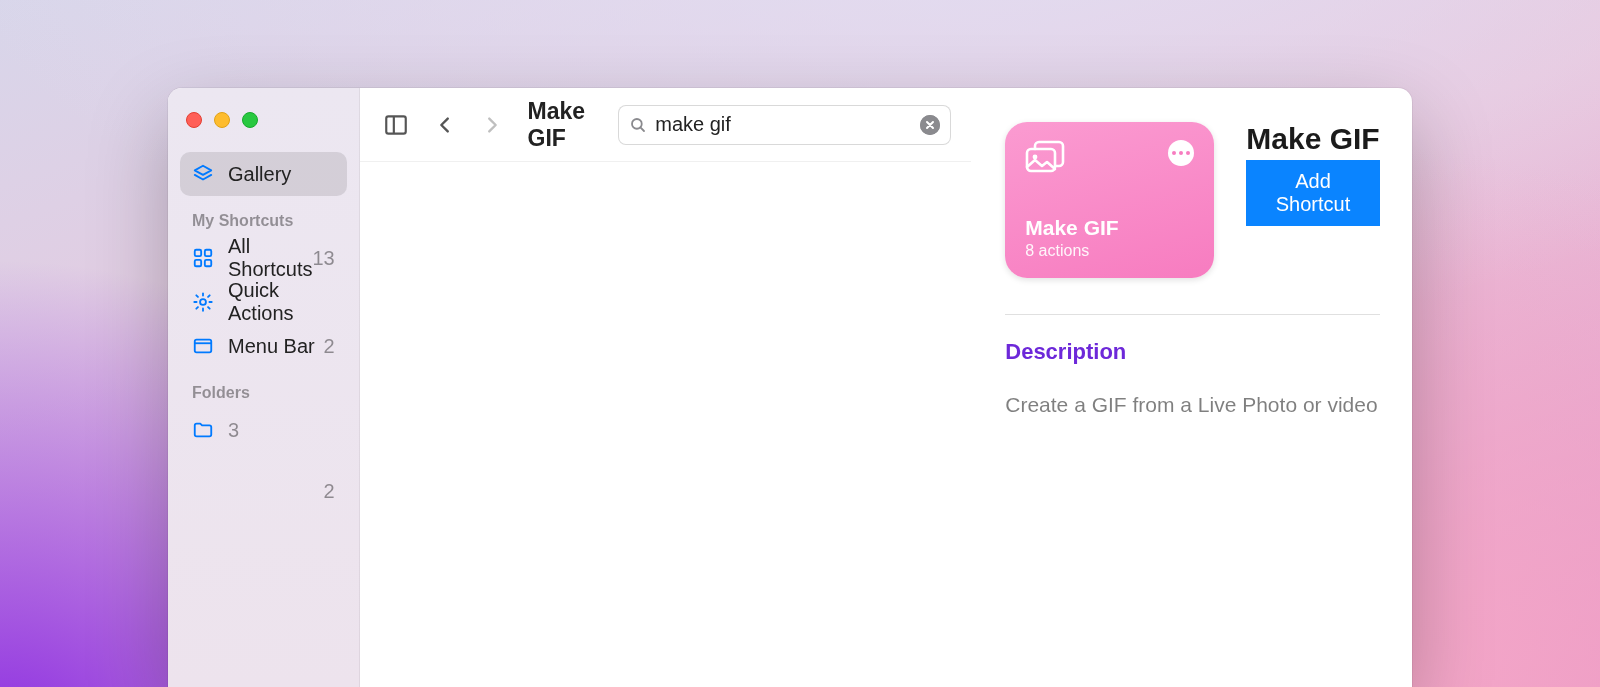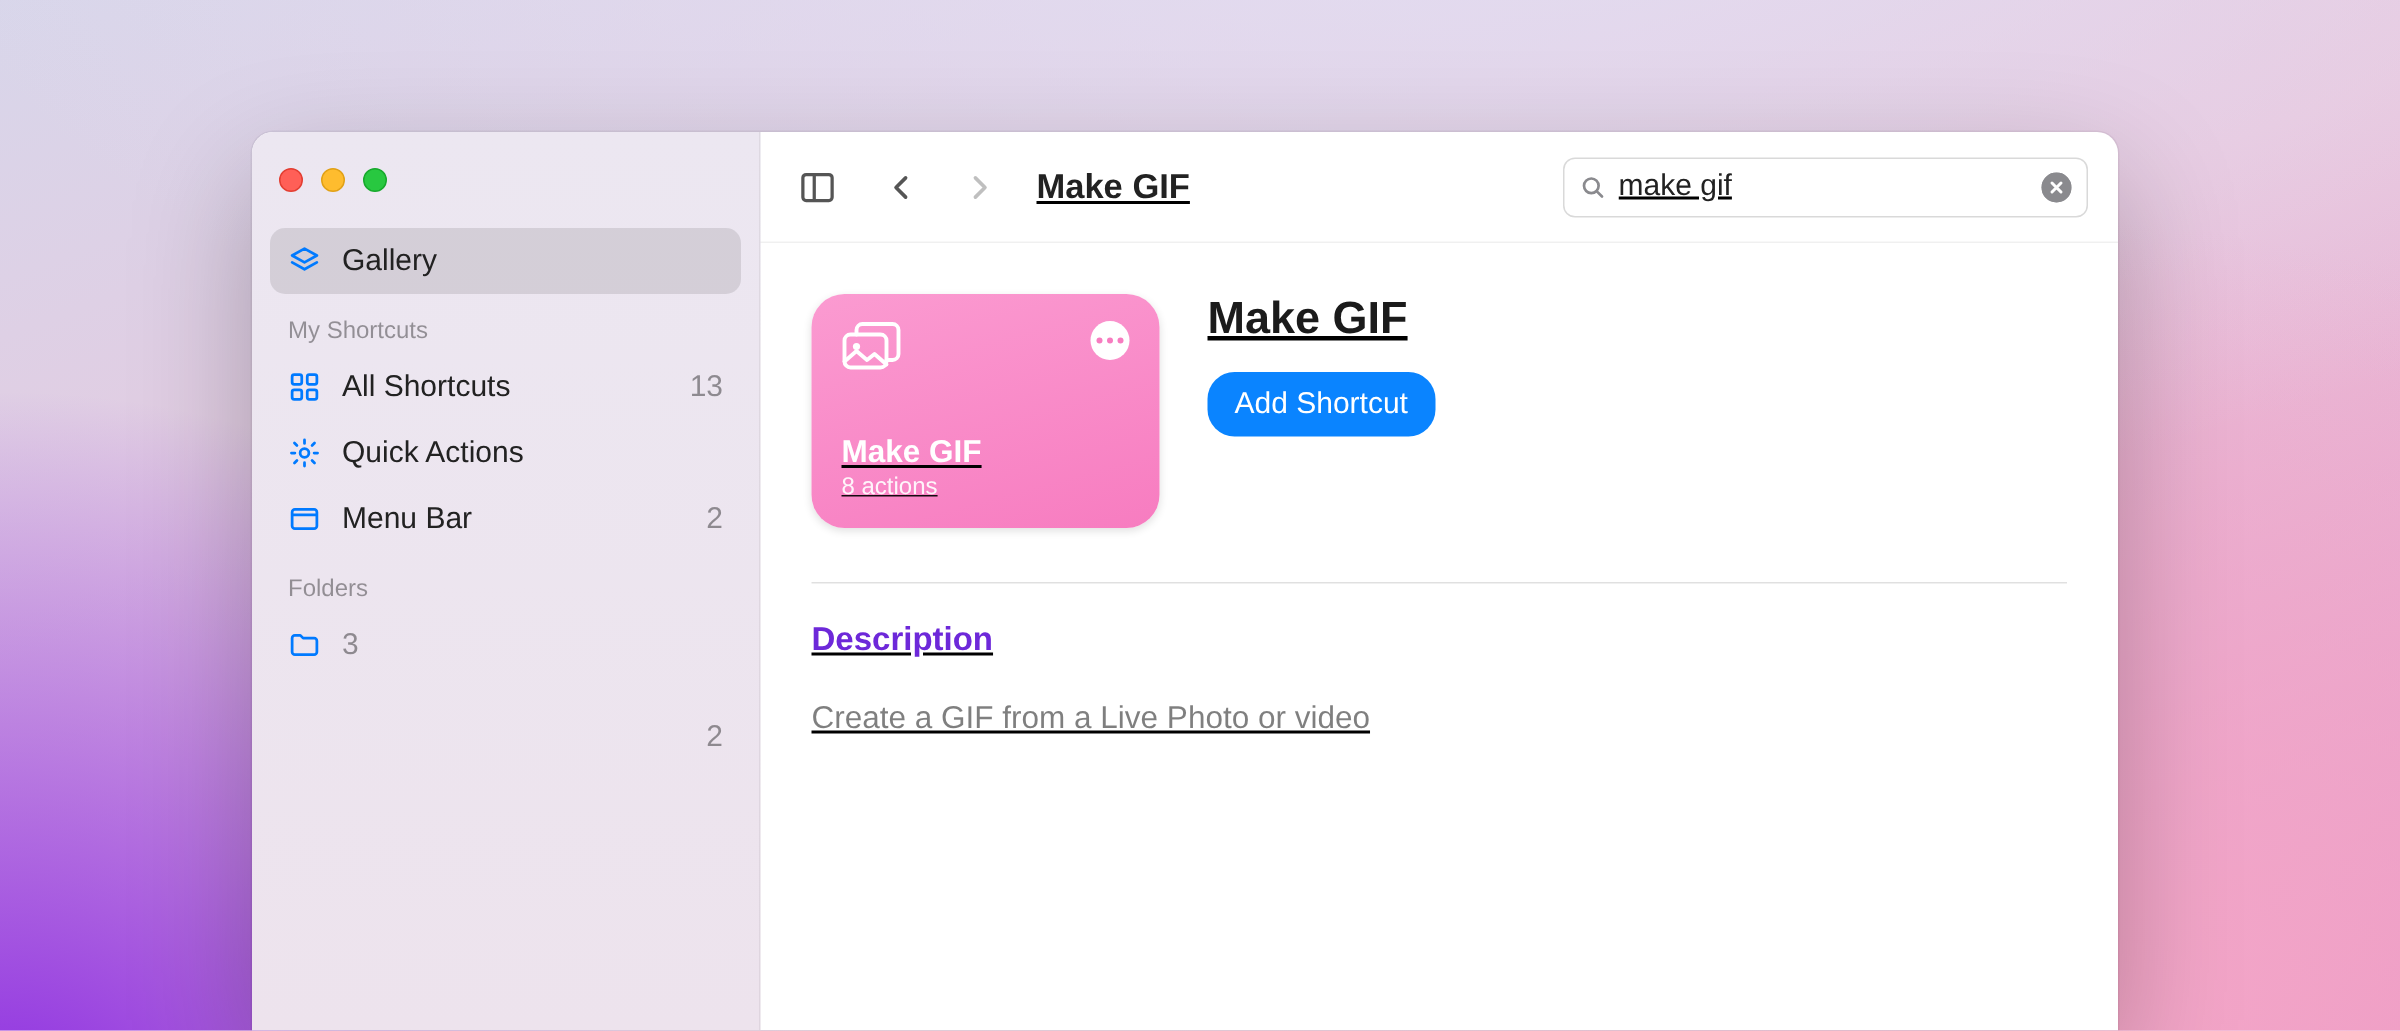--- a/index.html
+++ b/index.html
@@ -47,30 +47,30 @@
     height: 44px;
     padding: 0 12px;
     border-radius: 10px;
     cursor: default;
   }
   .sb-item .icon { width: 22px; height:22px; margin-right: 14px; color:#007aff; flex:0 0 22px;}
   .sb-item .label { flex:1 1 auto; font-size:20px; color:#222; }
   .sb-item .count { font-size:20px; color: rgba(0,0,0,0.4); }
   .sb-item.selected { background: rgba(0,0,0,0.10); }
   .sb-section {
-    font-size: 16px; font-weight:400; color: rgba(0,0,0,0.38);
+    font-size: 16px; font-weight:700; color: rgba(0,0,0,0.38);
     padding: 16px 12px 6px 12px;
   }
   .sb-stray-count {
     text-align:right; padding: 28px 12px 0 0;
     font-size:20px; color: rgba(0,0,0,0.4);
   }
 
   
-  .main { flex:1; display:flex; flex-direction:column;text-decoration:underline; }
+  .main { flex:1; display:flex; flex-direction:row; }
   .toolbar {
     height: 74px;
     display:flex; align-items:center;
     padding: 0 20px;
     border-bottom: 1px solid rgba(0,0,0,0.06);
   }
   .tb-btn {
     width:36px; height:36px; display:flex; align-items:center; justify-content:center;
     color:#555; border-radius:6px;
   }
@@ -113,23 +113,23 @@
     width:26px; height:26px; border-radius:50%;
     background:#ffffff; display:flex; align-items:center; justify-content:center;
     gap:3px;
   }
   .card .more span{ width:4px; height:4px; background:#f77cc0; border-radius:50%; display:block;}
   .card .name { margin-top:auto; font-size:21px; font-weight:700; }
   .card .sub { font-size:16px; opacity:0.92; margin-top:2px; }
 
   .info .title { font-size:30px; font-weight:800; color:#1b1b1b; }
   .add-btn {
-    margin-top:18px; display:inline-block;
+    margin-top:4px; display:inline-block;
     background:#0a84ff; color:#fff; font-size:20px; font-weight:500;
-    padding:10px 18px; border:none; border-radius:18px;
+    padding:10px 18px; border:none; border-radius:0;
   }
 
   hr.sep { border:none; border-top:1px solid rgba(0,0,0,0.12); margin:36px 0 24px 0;}
   .desc-h { font-size:22px; font-weight:700; color:#6d28d9; }
   .desc-t { font-size:21px; color: rgba(0,0,0,0.5); margin-top:28px; }
 
   svg { display:block; }
 </style>
 </head>
 <body>

